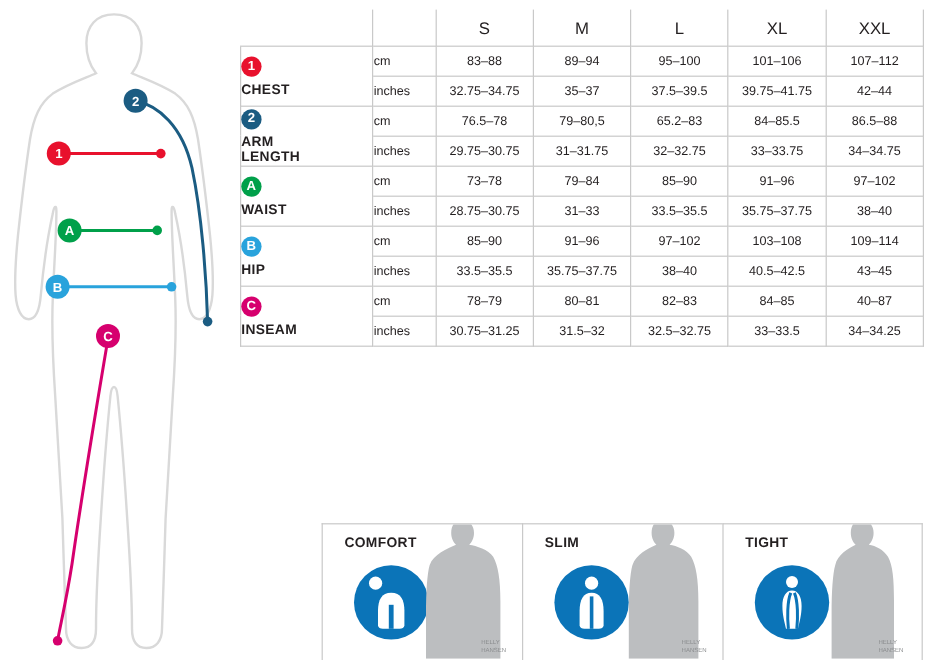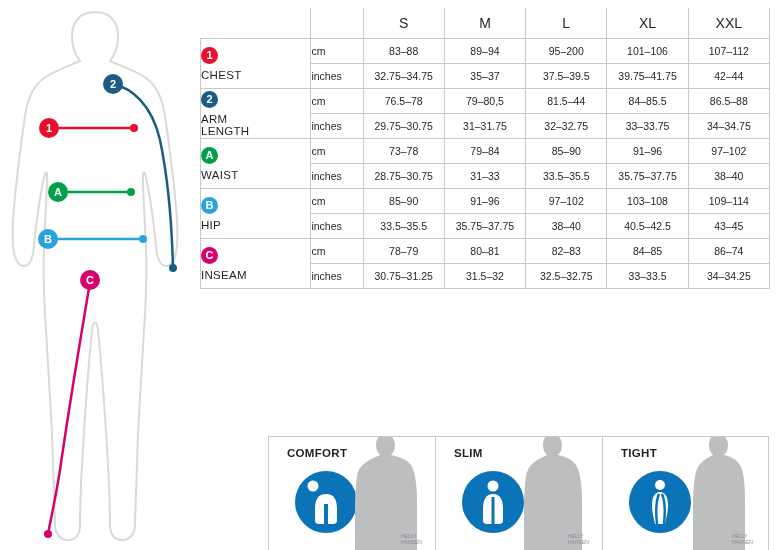--- a/index.html
+++ b/index.html
@@ -66,21 +66,21 @@
     width: 17px; height: 17px;
     border-radius: 50%;
     color: #fff;
     font-size: 11px;
     font-weight: bold;
     line-height: 1;
     margin-bottom: 5px;
   }
   .labelname {
     font-size: 11.5px;
-    font-weight: normal;
+    font-weight: bold;
     color: #231f20;
     letter-spacing: 0.3px;
     line-height: 12px;
   }
   td.unitcell {
     text-align: left;
     padding-right: 9px;
     font-size: 10.5px;
     color: #231f20;
     height: 25px;
@@ -251,21 +251,21 @@
       <tbody>
 
         <tr>
           <td class="labelcell" rowspan="2">
             <div class="badge" style="background:#e8112d">1</div>
             <div class="labelname">CHEST</div>
           </td>
           <td class="unitcell">cm</td>
           <td class="valuecell">83–88</td>
           <td class="valuecell">89–94</td>
-          <td class="valuecell">95–200</td>
+          <td class="valuecell">95–100</td>
           <td class="valuecell">101–106</td>
           <td class="valuecell">107–112</td>
         </tr>
         <tr>
           <td class="unitcell">inches</td>
           <td class="valuecell">32.75–34.75</td>
           <td class="valuecell">35–37</td>
           <td class="valuecell">37.5–39.5</td>
           <td class="valuecell">39.75–41.75</td>
           <td class="valuecell">42–44</td>
@@ -273,21 +273,21 @@
 
         <tr>
           <td class="labelcell" rowspan="2">
             <div class="badge" style="background:#1b5c82">2</div>
             <div class="labelname">ARM</div>
             <div class="labelname">LENGTH</div>
           </td>
           <td class="unitcell">cm</td>
           <td class="valuecell">76.5–78</td>
           <td class="valuecell">79–80,5</td>
-          <td class="valuecell">81.5–44</td>
+          <td class="valuecell">65.2–83</td>
           <td class="valuecell">84–85.5</td>
           <td class="valuecell">86.5–88</td>
         </tr>
         <tr>
           <td class="unitcell">inches</td>
           <td class="valuecell">29.75–30.75</td>
           <td class="valuecell">31–31.75</td>
           <td class="valuecell">32–32.75</td>
           <td class="valuecell">33–33.75</td>
           <td class="valuecell">34–34.75</td>
@@ -338,21 +338,21 @@
         <tr>
           <td class="labelcell" rowspan="2">
             <div class="badge" style="background:#d6006e">C</div>
             <div class="labelname">INSEAM</div>
           </td>
           <td class="unitcell">cm</td>
           <td class="valuecell">78–79</td>
           <td class="valuecell">80–81</td>
           <td class="valuecell">82–83</td>
           <td class="valuecell">84–85</td>
-          <td class="valuecell">86–74</td>
+          <td class="valuecell">40–87</td>
         </tr>
         <tr>
           <td class="unitcell">inches</td>
           <td class="valuecell">30.75–31.25</td>
           <td class="valuecell">31.5–32</td>
           <td class="valuecell">32.5–32.75</td>
           <td class="valuecell">33–33.5</td>
           <td class="valuecell">34–34.25</td>
         </tr>
       </tbody>

